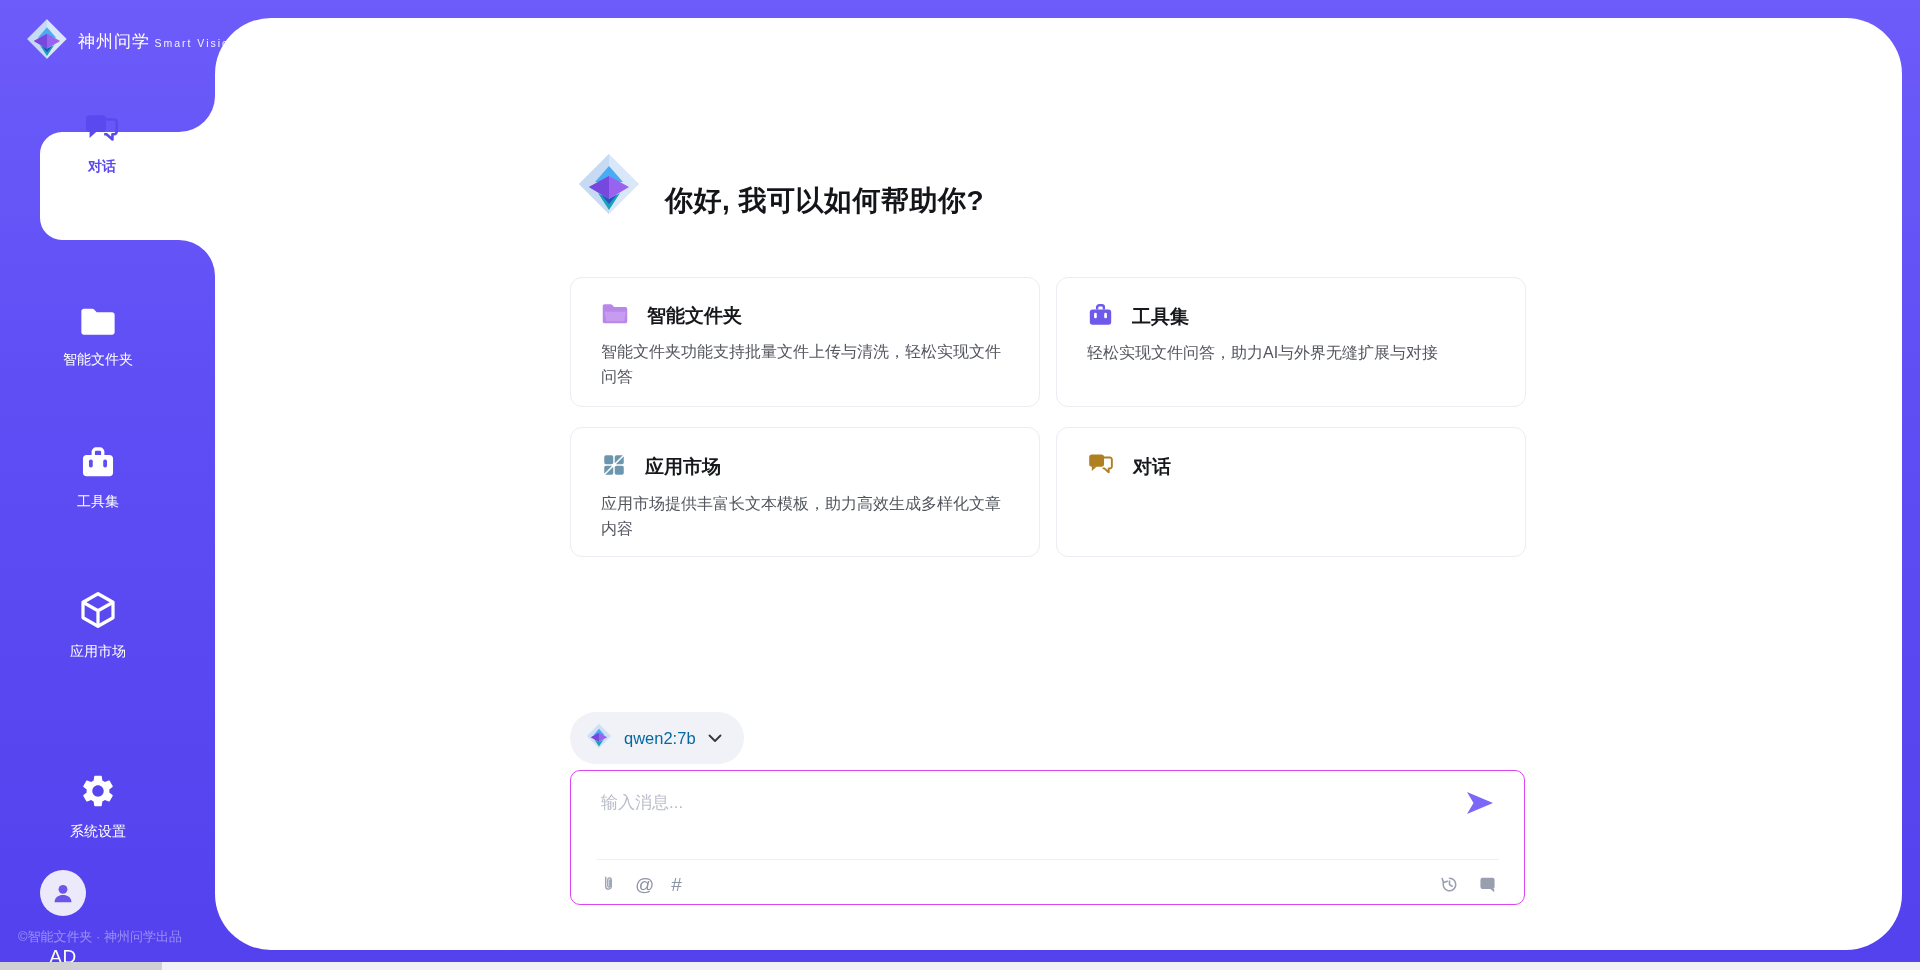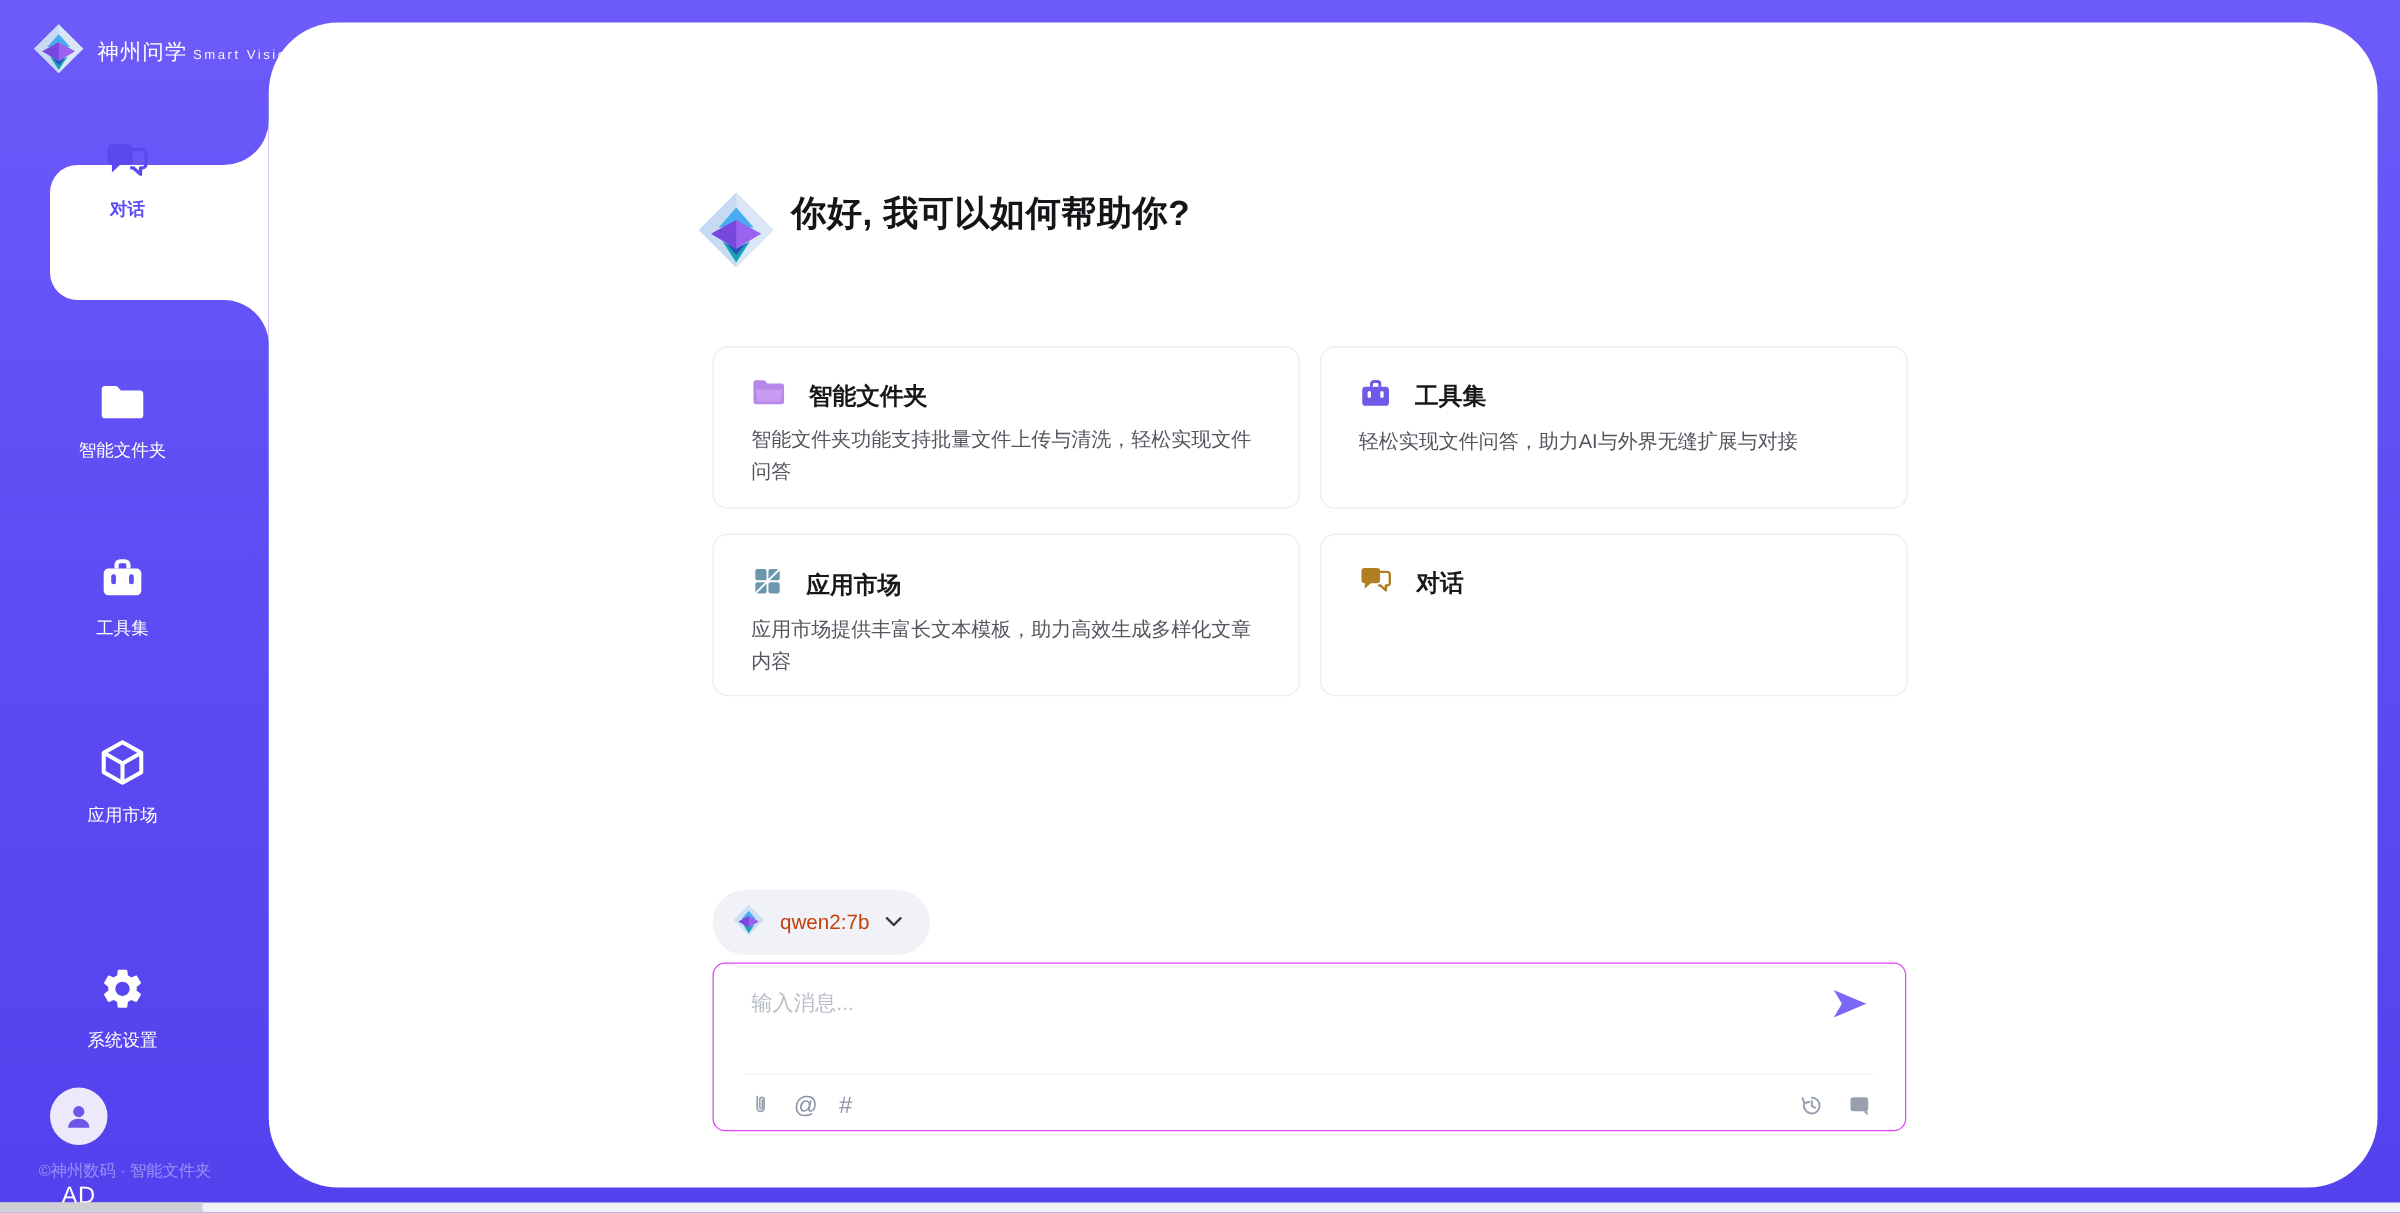--- a/index.html
+++ b/index.html
@@ -28,33 +28,33 @@
   .avatar { width:46px; height:46px; border-radius:50%; background:#ece9fb; display:flex; align-items:center; justify-content:center; }
   .user-initials { color:#fff; font-size:19px; letter-spacing:.5px; }
 
   .sidebar-footer { position:absolute; left:0; top:928px; width:200px; text-align:center;
     color:rgba(255,255,255,.40); font-size:13px; }
 
   
   .main { position:absolute; left:215px; top:18px; width:1687px; height:932px;
     background:#ffffff; border-radius:56px; }
 
-  .greeting { position:absolute; left:557px; top:152px; display:flex; align-items:flex-start; gap:12px; }
+  .greeting { position:absolute; left:577px; top:152px; display:flex; align-items:flex-end; gap:24px; }
   .greeting h1 { font-size:28px; font-weight:bold; color:#141519; letter-spacing:.5px; }
 
   .cards { position:absolute; left:570px; top:277px; display:grid;
     grid-template-columns:470px 470px; grid-auto-rows:130px; column-gap:16px; row-gap:20px; }
   .card { background:#fff; border:1px solid #ececf2; border-radius:12px; padding:24px 26px 0 30px; cursor:pointer; }
   .card-head { display:flex; align-items:center; gap:18px; }
   .card-title { font-size:19px; font-weight:bold; color:#17181c; }
   .card-desc { margin-top:10px; font-size:16px; line-height:1.55; color:#53565e; }
 
   .model-pill { position:absolute; left:570px; top:712px; height:52px; padding:0 22px 0 16px;
     background:#f1f2f7; border-radius:26px; display:flex; align-items:center; gap:12px; cursor:pointer; }
-  .model-pill .value { font-size:16.5px; color:#c2410c; }
+  .model-pill .value { font-size:16.5px; color:#0369a1; }
 
   .composer { position:absolute; left:570px; top:770px; width:955px; height:135px;
     background:#fff; border:1px solid #d946ef; border-radius:10px; }
   .composer textarea { position:absolute; left:30px; top:20px; width:860px; height:56px;
     border:none; outline:none; resize:none; font-family:inherit; font-size:17px; color:#2c2e33; background:transparent; }
   .composer textarea::placeholder { color:#b9bdc9; }
   .send-btn { position:absolute; right:26px; top:18px; width:34px; height:30px; cursor:pointer; }
   .composer-divider { position:absolute; left:25px; right:25px; top:88px; height:1px; background:#eff0f4; }
   .composer-tools { position:absolute; left:28px; right:26px; top:98px; height:30px;
     display:flex; align-items:center; gap:17px; }
@@ -144,21 +144,21 @@
 <div class="user-row">
   <span class="avatar">
     <svg width="26" height="26" viewBox="0 0 24 24">
       <circle cx="12" cy="8.6" r="4.1" fill="#6a57e8"></circle>
       <path d="M4.2 20.5 C4.2 15.8 8 13.8 12 13.8 C16 13.8 19.8 15.8 19.8 20.5 Z" fill="#6a57e8"></path>
     </svg>
   </span>
   <span class="user-initials">AD</span>
 </div>
 
-<div class="sidebar-footer">©神州数码 · 智能文件夹</div>
+<div class="sidebar-footer">©智能文件夹 · 神州问学出品</div>
 
 <div class="main"></div>
 
 <div class="greeting">
   <span>
     <svg width="64" height="64" viewBox="0 0 64 64">
       <polygon points="32,2 62,32 32,62 2,32" fill="#d9e7f8"></polygon>
       <polygon points="32,2 2,32 32,62" fill="#c6daf4"></polygon>
       <polygon points="32,14 46,30 18,30" fill="#49abf1"></polygon>
       <polygon points="32,24 52,35 32,47 12,35" fill="#9a63ef"></polygon>

